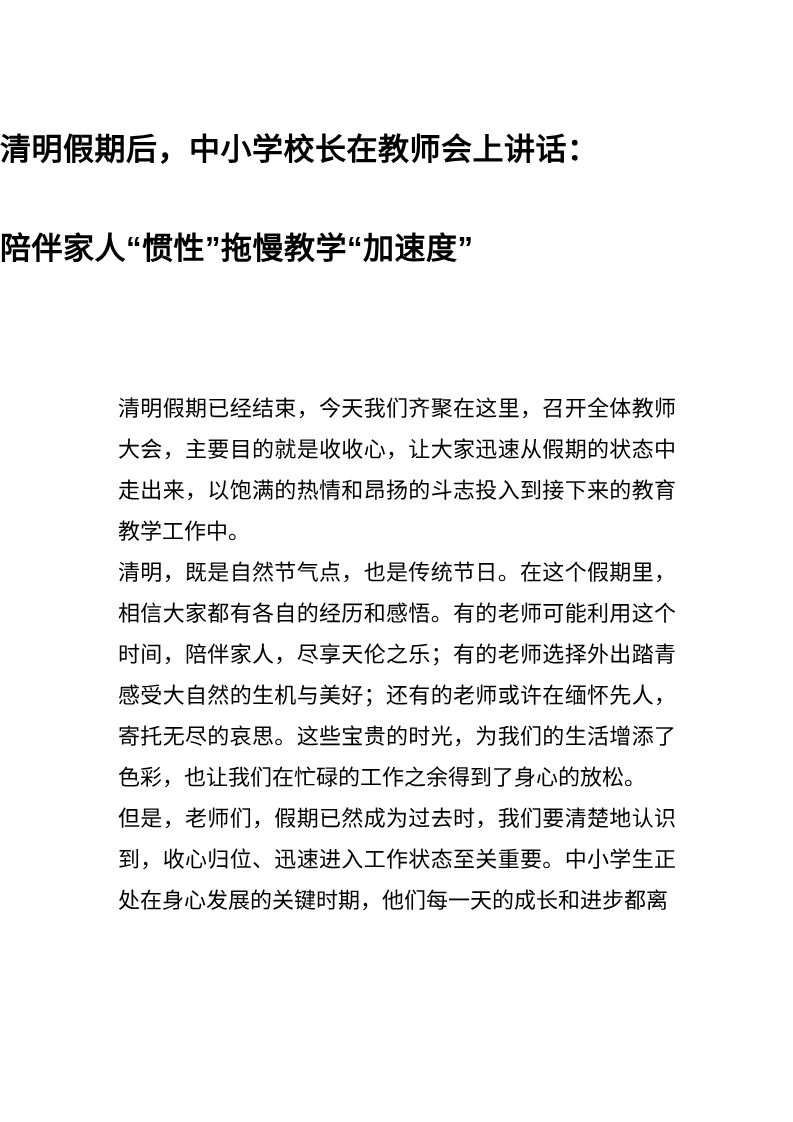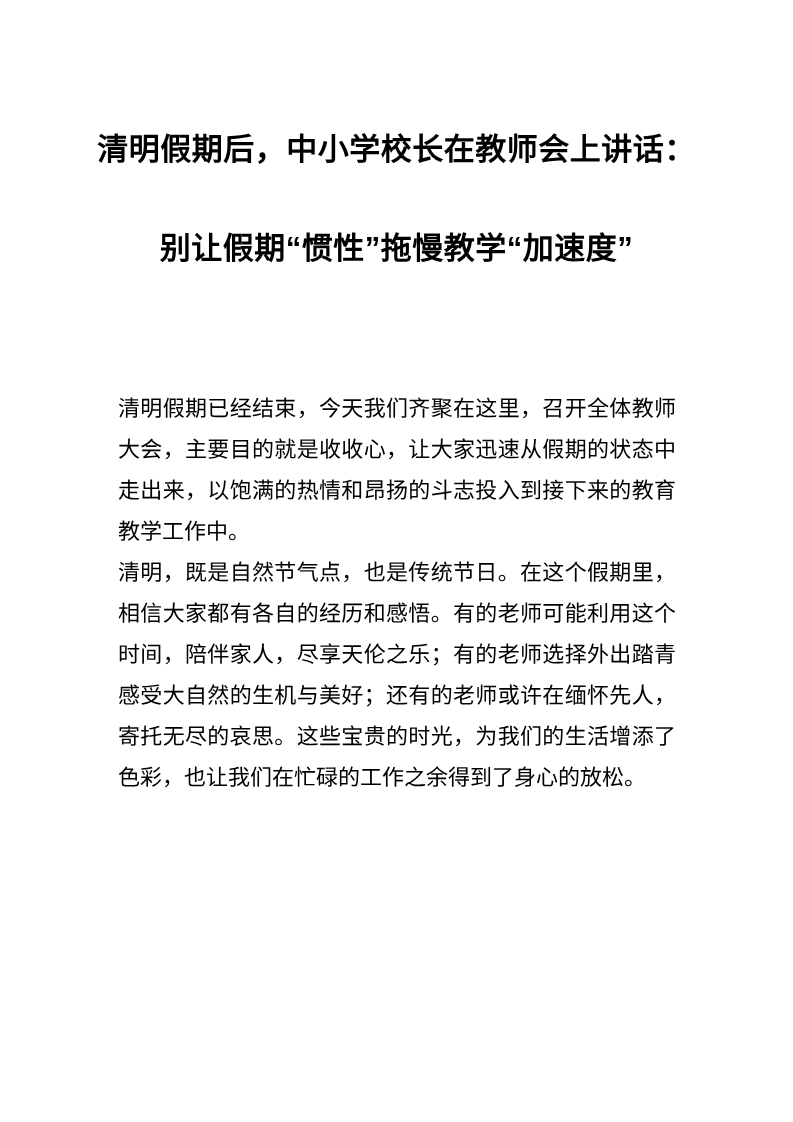--- a/index.html
+++ b/index.html
@@ -15,21 +15,20 @@
     background: var(--bg, #ffffff);
     color: var(--text, #000000);
     overflow: hidden;
     font-family: "Liberation Sans", "DejaVu Sans", sans-serif;
   }
   .doc-title {
     padding-top: 100px;
     font-size: 31px;
     font-weight: 700;
     line-height: 99px;
-    text-align: center;
     letter-spacing: 0.5px;
   }
   .title-line {
     white-space: nowrap;
   }
   .doc-body {
     margin: 90px 117px 0 118px;
     font-size: 22px;
     line-height: 41px;
     text-align: justify;
@@ -39,20 +38,21 @@
     margin: 0;
     padding: 0;
   }
 </style>
 </head>
 <body>
 
 <div class="page">
   <header class="doc-title">
     <div class="title-line">清明假期后，中小学校长在教师会上讲话：</div>
-    <div class="title-line">别让假期“惯性”拖慢教学“加速度”</div>
+    <div class="title-line">陪伴家人“惯性”拖慢教学“加速度”</div>
   </header>
 
   <main class="doc-body">
     <p>清明假期已经结束，今天我们齐聚在这里，召开全体教师大会，主要目的就是收收心，让大家迅速从假期的状态中走出来，以饱满的热情和昂扬的斗志投入到接下来的教育教学工作中。</p>
     <p>清明，既是自然节气点，也是传统节日。在这个假期里，相信大家都有各自的经历和感悟。有的老师可能利用这个时间，陪伴家人，尽享天伦之乐；有的老师选择外出踏青感受大自然的生机与美好；还有的老师或许在缅怀先人，寄托无尽的哀思。这些宝贵的时光，为我们的生活增添了色彩，也让我们在忙碌的工作之余得到了身心的放松。</p>
+    <p>但是，老师们，假期已然成为过去时，我们要清楚地认识到，收心归位、迅速进入工作状态至关重要。中小学生正处在身心发展的关键时期，他们每一天的成长和进步都离</p>
   </main>
 </div>
 
 </body></html>

